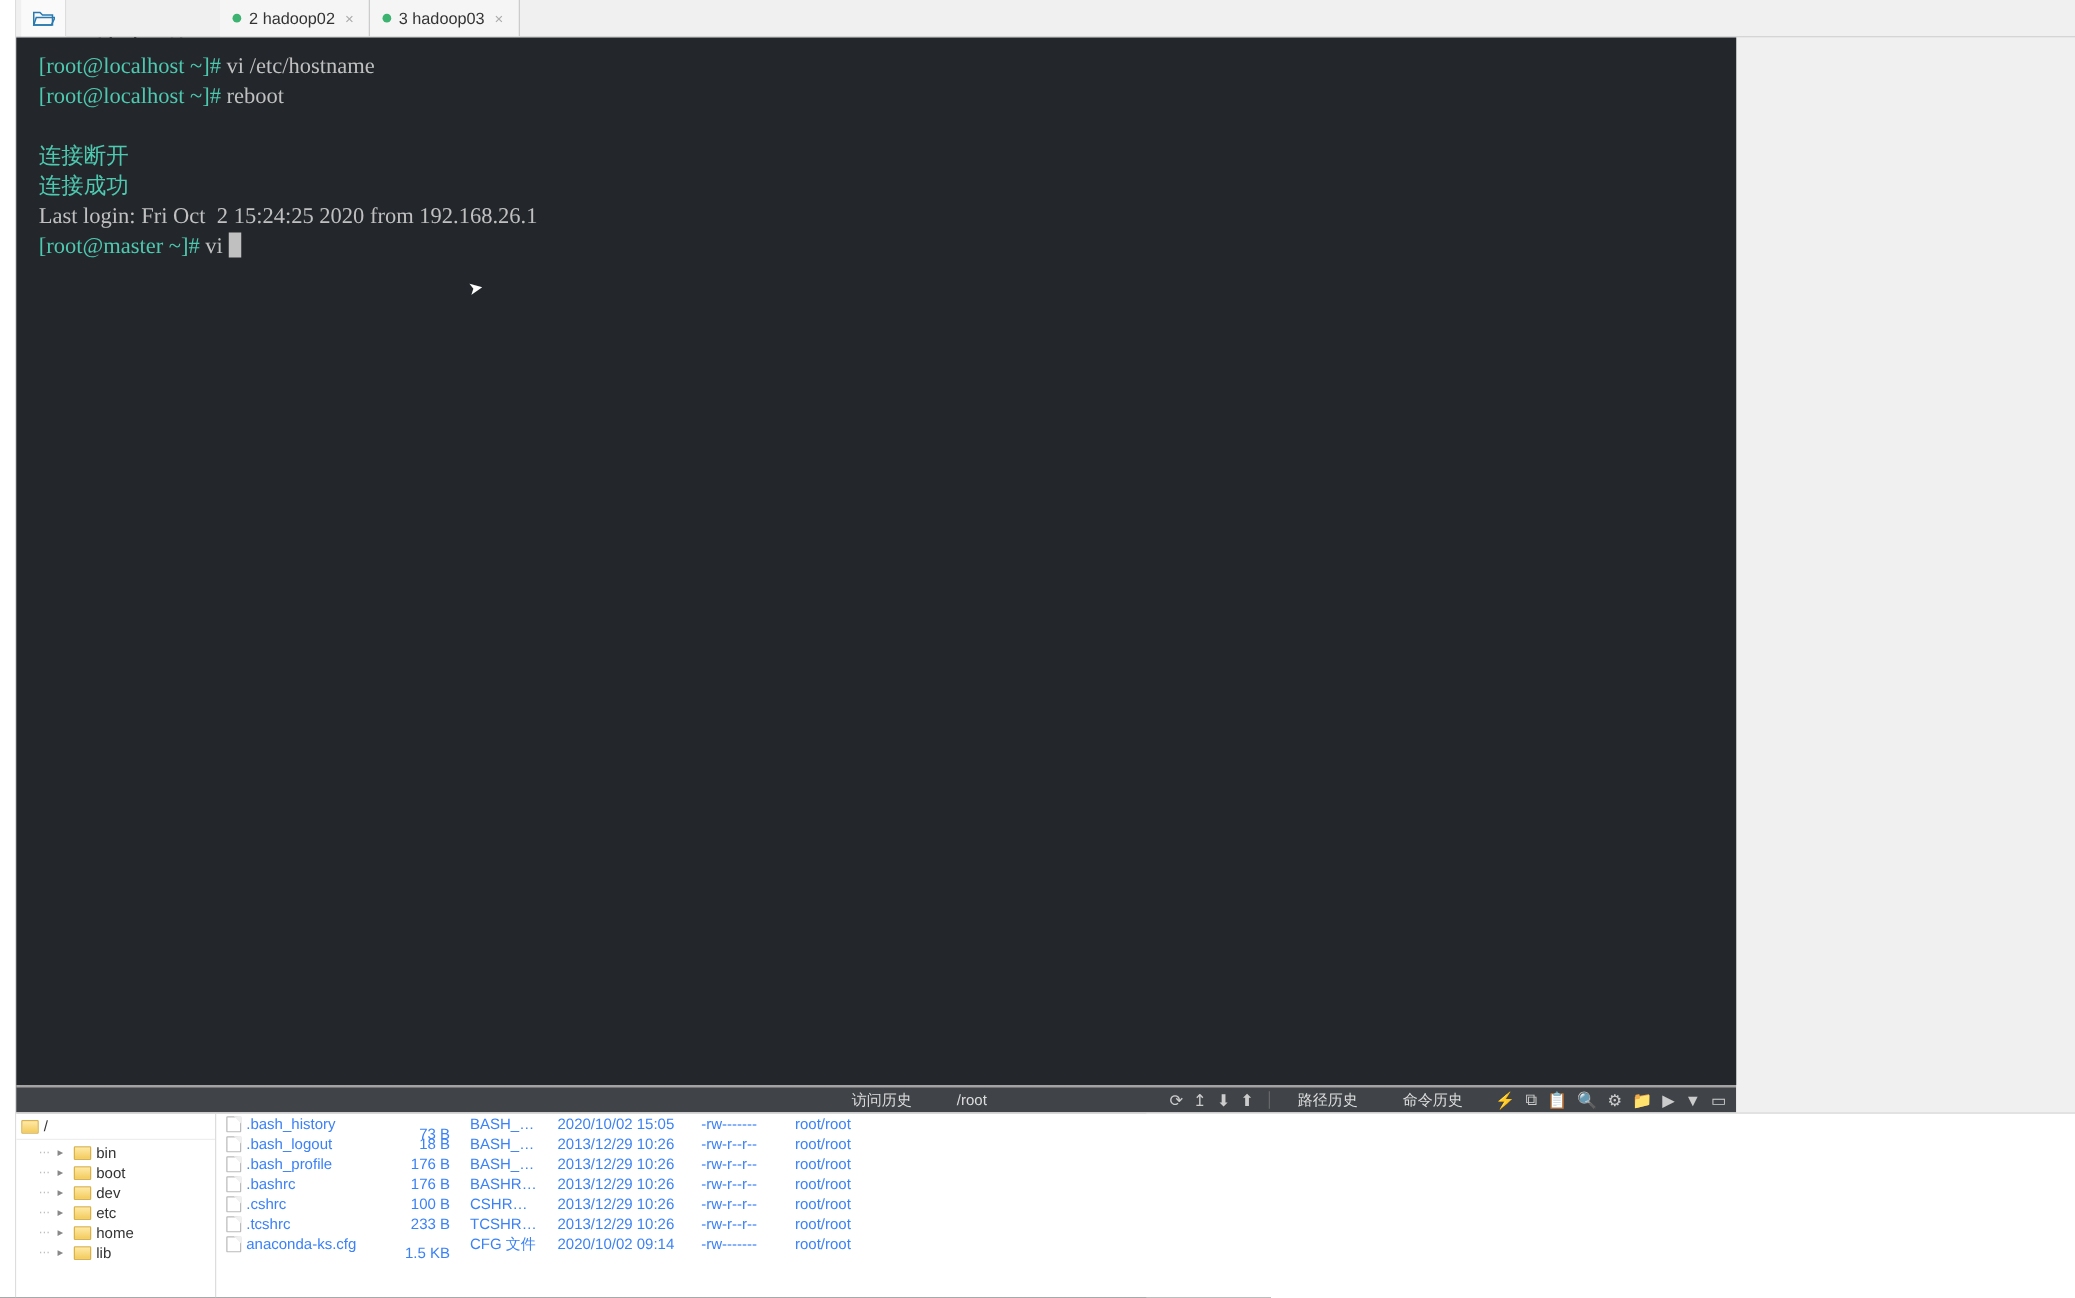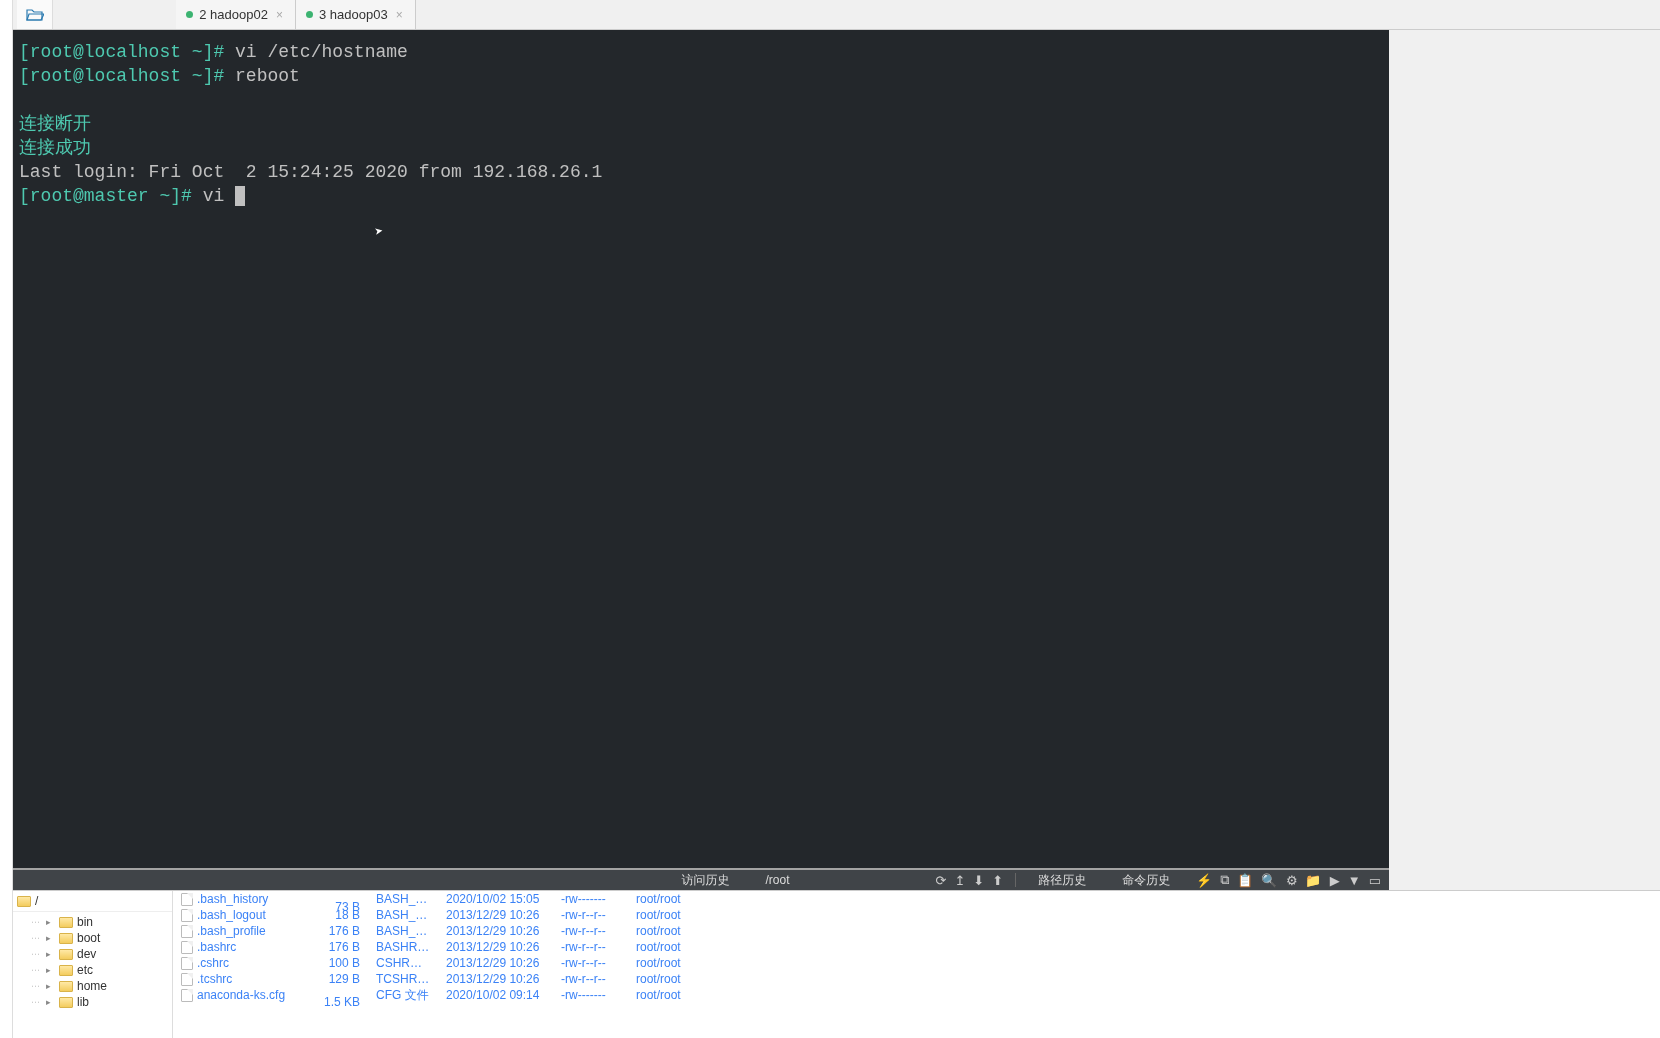--- a/index.html
+++ b/index.html
@@ -73,22 +73,22 @@
   }
   .tab .close-x {
     color: #aaa;
     font-size: 12px;
     padding: 0 2px;
     cursor: pointer;
   }
   .terminal {
     flex: 1;
     background: #23272b;
-    padding: 10px 6px;
-    font-family: Liberation Mono, monospace;
+    padding: 10px 18px;
+    font-family: Liberation Serif, serif;
     font-size: 18px;
     line-height: 24px;
     color: #c0c0c0;
     position: relative;
     overflow: hidden;
     white-space: pre;
   }
   .t-cyan { color: #4ec9b0; }
   .t-teal { color: #4ec9b0; }
   .cursor-block {
@@ -412,21 +412,21 @@
             <div class="list-row">
               <div class="col-name"><span class="file-icon"></span>.cshrc</div>
               <div class="col-size" style="text-align:right;">100 B</div>
               <div class="col-type">CSHRC 文件</div>
               <div class="col-date">2013/12/29 10:26</div>
               <div class="col-perm">-rw-r--r--</div>
               <div class="col-owner">root/root</div>
             </div>
             <div class="list-row">
               <div class="col-name"><span class="file-icon"></span>.tcshrc</div>
-              <div class="col-size" style="text-align:right;">129 B</div>
+              <div class="col-size" style="text-align:right;">233 B</div>
               <div class="col-type">TCSHRC ...</div>
               <div class="col-date">2013/12/29 10:26</div>
               <div class="col-perm">-rw-r--r--</div>
               <div class="col-owner">root/root</div>
             </div>
             <div class="list-row">
               <div class="col-name"><span class="file-icon"></span>anaconda-ks.cfg</div>
               <div class="col-size" style="text-align:right;margin-top:13px;">1.5 KB</div>
               <div class="col-type">CFG 文件</div>
               <div class="col-date">2020/10/02 09:14</div>

